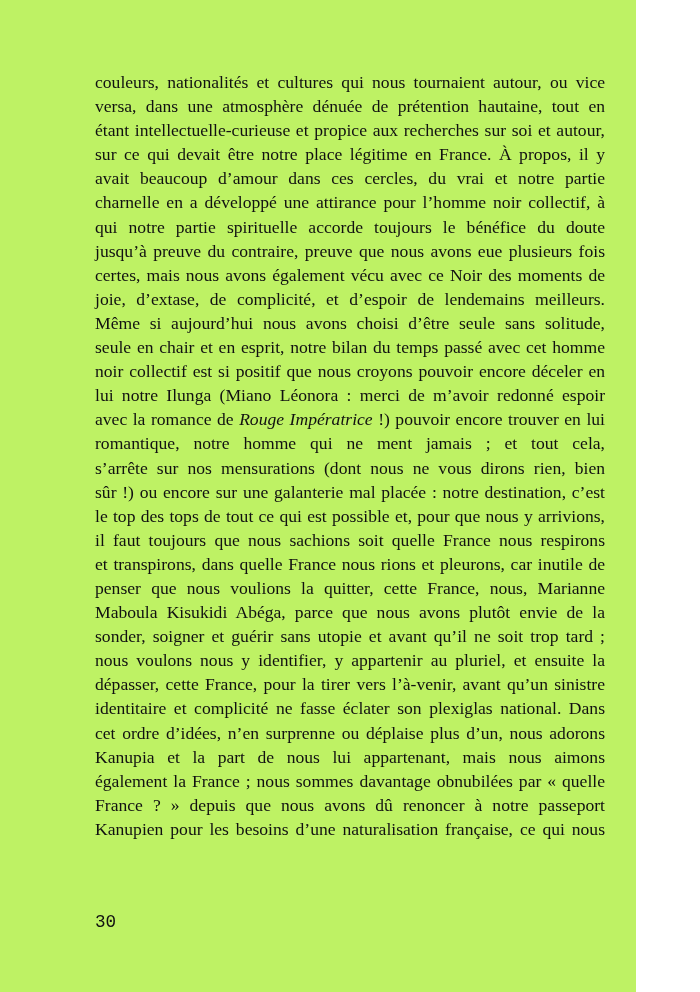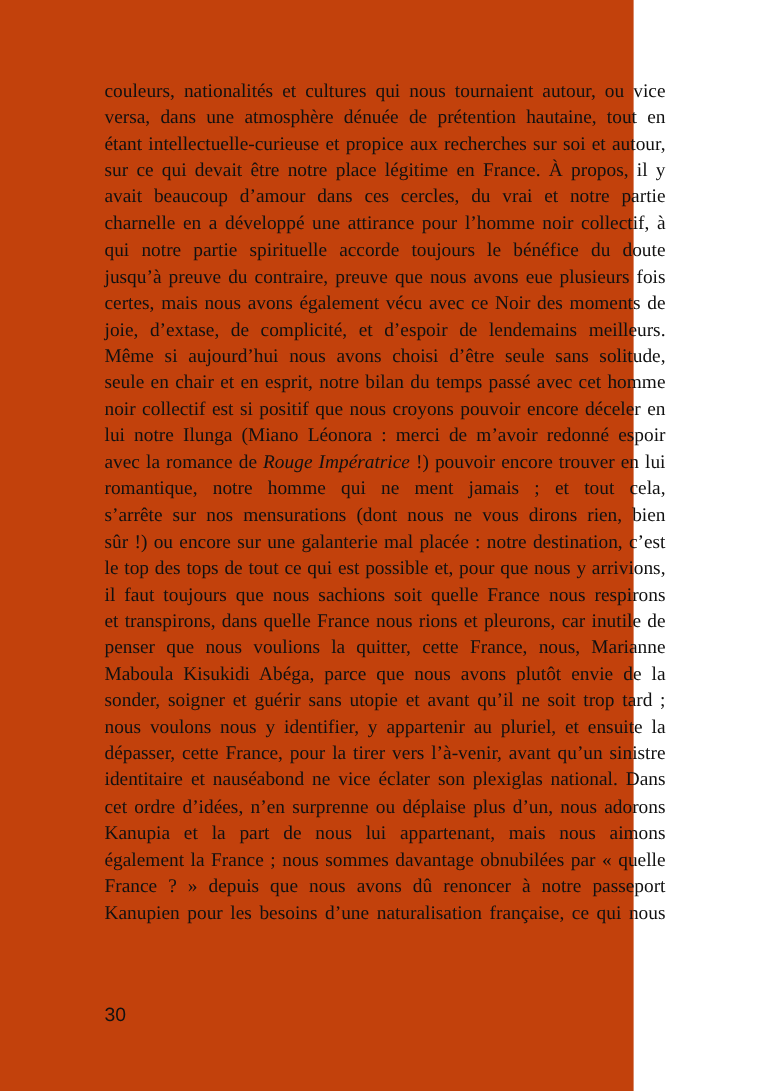--- a/index.html
+++ b/index.html
@@ -1,18 +1,18 @@
 <!DOCTYPE html>
 <html><head>
 <meta charset="utf-8">
 <style>
   html, body { margin: 0; padding: 0; background: #ffffff; }
   body { width: 700px; height: 992px; position: relative; overflow: hidden; }
   .page {
-    position: absolute; left: 0; top: 0; width: 576px; height: 992px; background: #c2410c;
+    position: absolute; left: 0; top: 0; width: 636px; height: 992px; background: #bef264;
   }
   .text-block {
     position: absolute;
     left: 95px;
     top: 70px;
     width: 510px;
     font-family: "Liberation Serif", serif;
     font-size: 17.6px;
     line-height: 24.1px;
     color: #111111;
@@ -22,21 +22,21 @@
     width: 510px;
     text-align: justify;
     text-align-last: justify;
     white-space: normal;
   }
   em { }
   .page-number {
     position: absolute;
     left: 95px;
     top: 912px;
-    font-family: Liberation Sans, sans-serif;
+    font-family: Liberation Mono, monospace;
     font-size: 17.6px;
     color: #111111;
   }
 </style>
 </head>
 <body>
 
 <div class="page">
   <div class="text-block">
     <span class="line-text">couleurs, nationalités et cultures qui nous tournaient autour, ou vice</span>
@@ -58,21 +58,21 @@
     <span class="line-text">s’arrête sur nos mensurations (dont nous ne vous dirons rien, bien</span>
     <span class="line-text">sûr !) ou encore sur une galanterie mal placée : notre destination, c’est</span>
     <span class="line-text">le top des tops de tout ce qui est possible et, pour que nous y arrivions,</span>
     <span class="line-text">il faut toujours que nous sachions soit quelle France nous respirons</span>
     <span class="line-text">et transpirons, dans quelle France nous rions et pleurons, car inutile de</span>
     <span class="line-text">penser que nous voulions la quitter, cette France, nous, Marianne</span>
     <span class="line-text">Maboula Kisukidi Abéga, parce que nous avons plutôt envie de la</span>
     <span class="line-text">sonder, soigner et guérir sans utopie et avant qu’il ne soit trop tard ;</span>
     <span class="line-text">nous voulons nous y identifier, y appartenir au pluriel, et ensuite la</span>
     <span class="line-text">dépasser, cette France, pour la tirer vers l’à-venir, avant qu’un sinistre</span>
-    <span class="line-text">identitaire et nauséabond ne vice éclater son plexiglas national. Dans</span>
+    <span class="line-text">identitaire et complicité ne fasse éclater son plexiglas national. Dans</span>
     <span class="line-text">cet ordre d’idées, n’en surprenne ou déplaise plus d’un, nous adorons</span>
     <span class="line-text">Kanupia et la part de nous lui appartenant, mais nous aimons</span>
     <span class="line-text">également la France ; nous sommes davantage obnubilées par « quelle</span>
     <span class="line-text">France ? » depuis que nous avons dû renoncer à notre passeport</span>
     <span class="line-text">Kanupien pour les besoins d’une naturalisation française, ce qui nous</span>
   </div>
   <div class="page-number">30</div>
 </div>
 
 </body></html>

